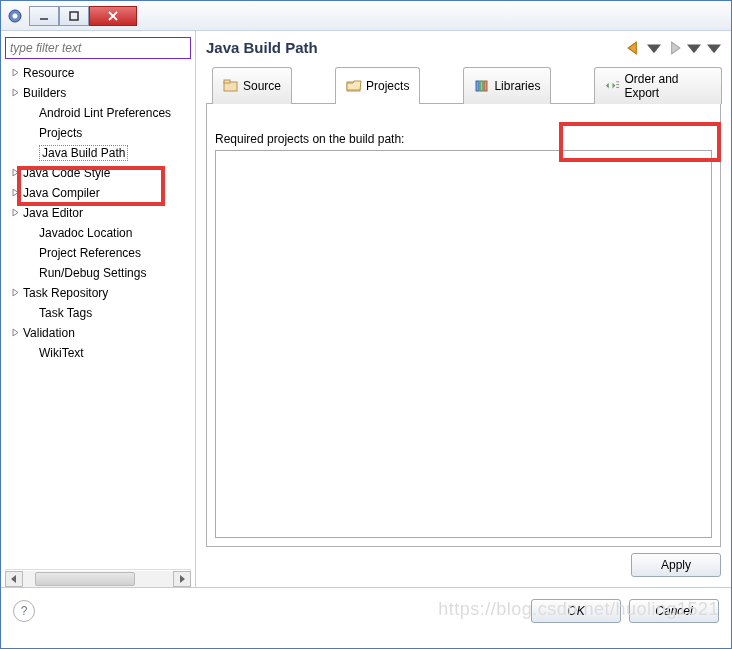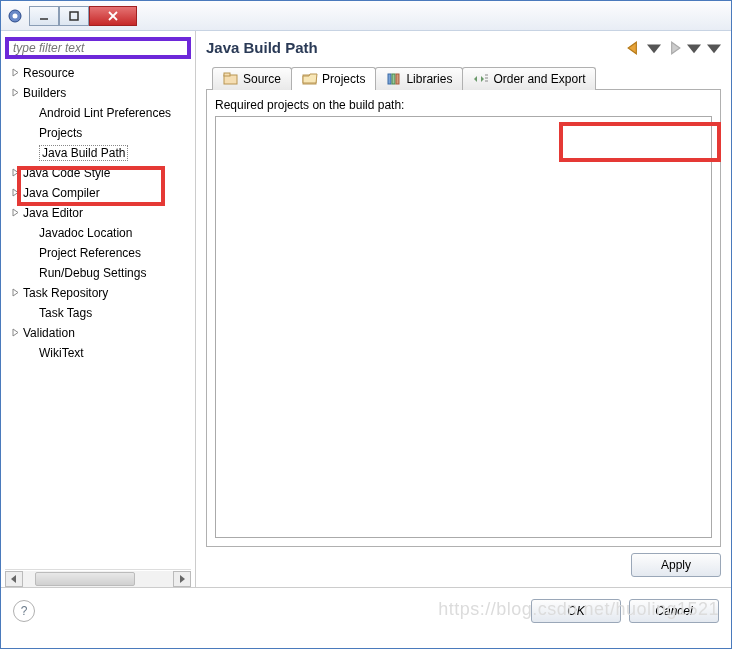--- a/index.html
+++ b/index.html
@@ -10,47 +10,47 @@
 .titlebar .app-icon { width: 16px; height: 16px; margin-right: 6px; }
 .titlebar .title { color: #333; flex: 1; }
 .winbtns { display: flex; gap: 0; }
 .winbtn { width: 30px; height: 20px; border: 1px solid #8a9db5; background: linear-gradient(#f5f8fc,#dde6f1); display: flex; align-items: center; justify-content: center; }
 .winbtn.close { background: linear-gradient(#e57373,#c62828); border-color:#a02020; width: 48px; }
 .winbtn svg { width: 10px; height: 10px; }
 
 
 .content { display: flex; height: 556px; }
 .sidebar { width: 195px; border-right: 1px solid #ccc; display: flex; flex-direction: column; padding: 6px 4px 0 4px; position: relative; }
-.filter { width: 100%; height: 22px; border: 4px solid #6d28d9; padding: 2px 4px; color: #888; font-style: italic; margin-bottom: 4px; }
+.filter { width: 100%; height: 22px; border: 1px solid #6d28d9; padding: 2px 4px; color: #888; font-style: italic; margin-bottom: 4px; }
 .tree { flex: 1; overflow: hidden; padding-left: 4px; }
 .tree-item { display: flex; align-items: center; height: 20px; padding-left: 2px; cursor: default; white-space: nowrap; }
 .tree-item .arrow { width: 12px; display: inline-block; color: #666; }
 .tree-item .arrow svg { width:9px; height:9px; }
 .tree-item.child { padding-left: 18px; }
 .tree-item.selected { }
 .tree-item.selected .lbl { border: 1px dotted #888; background: #fff; padding: 0 2px; }
 .hscroll { height: 18px; border-top: 1px solid #ddd; display:flex; align-items:center; }
 .hscroll .arrowbtn { width:18px; height:16px; border:1px solid #bbb; background:#eee; display:flex; align-items:center; justify-content:center;}
 .hscroll .track { flex:1; height:16px; background:#f2f2f2; position:relative; }
 .hscroll .thumb { position:absolute; left:12px; top:1px; width:100px; height:14px; background:linear-gradient(#e8e8e8,#d0d0d0); border:1px solid #bbb; border-radius:2px;}
 
 .main { flex: 1; display: flex; flex-direction: column; padding: 8px 10px 4px 10px; }
 .header { display:flex; align-items:center; margin-bottom: 10px; }
 .header h1 { font-size: 15px; font-weight: bold; color: #2a3a56; flex:1; }
 .navbtns { display:flex; gap:6px; align-items:center;}
 .navbtn { width:14px; height:14px; display:flex; align-items:center; justify-content:center;}
 
-.tabrow { display:flex; border-bottom: 1px solid #b0b0b0; padding-left: 6px; }
+.tabrow { display:flex; border-bottom: 1px solid #b0b0b0; padding-left: 6px; gap: 44px; }
 .tab { display:flex; align-items:center; gap:4px; padding: 4px 10px; border:1px solid #b0b0b0; border-bottom:none; background: linear-gradient(#fdfdfd,#e9e9e9); margin-right:-1px; position:relative; top:1px; border-radius: 3px 3px 0 0;}
 .tab.active { background: #fff; z-index:2; }
 .tab .ticon { width:16px; height:14px; }
 
 .tabbody { flex:1; border:1px solid #b0b0b0; border-top:none; background:#fff; padding: 8px; display:flex; gap:8px; }
 .reqlabel { margin-bottom:4px; }
-.listwrap { flex:1; display:flex; flex-direction:column; }
+.listwrap { flex:1; display:flex; flex-direction:column;margin-top:20px; }
 .listbox { flex:1; border:1px solid #aaa; background:#fff; }
 .btncol { width:150px; display:flex; flex-direction:column; gap:6px; padding-top: 18px;}
 .btn { height:24px; border:1px solid #9aa7b8; background:linear-gradient(#fdfdfd,#e4e9f0); border-radius:3px; cursor:default; }
 .btn:disabled, .btn.disabled { color:#999; background:linear-gradient(#f8f8f8,#ececec); border-color:#ccc;}
 .btn.primary { border-color:#5a8fd6; box-shadow: 0 0 2px #6aa0e0;}
 
 .applyrow { display:flex; justify-content:flex-end; padding: 6px 0; }
 .footer { height: 46px; border-top:1px solid #ccc; display:flex; align-items:center; padding: 0 12px; gap:8px; }
 .footer .help { width:22px; height:22px; border:1px solid #b0b0b0; border-radius:11px; display:flex; align-items:center; justify-content:center; color:#6a7a8a; }
 .footer .spacer { flex:1; }

